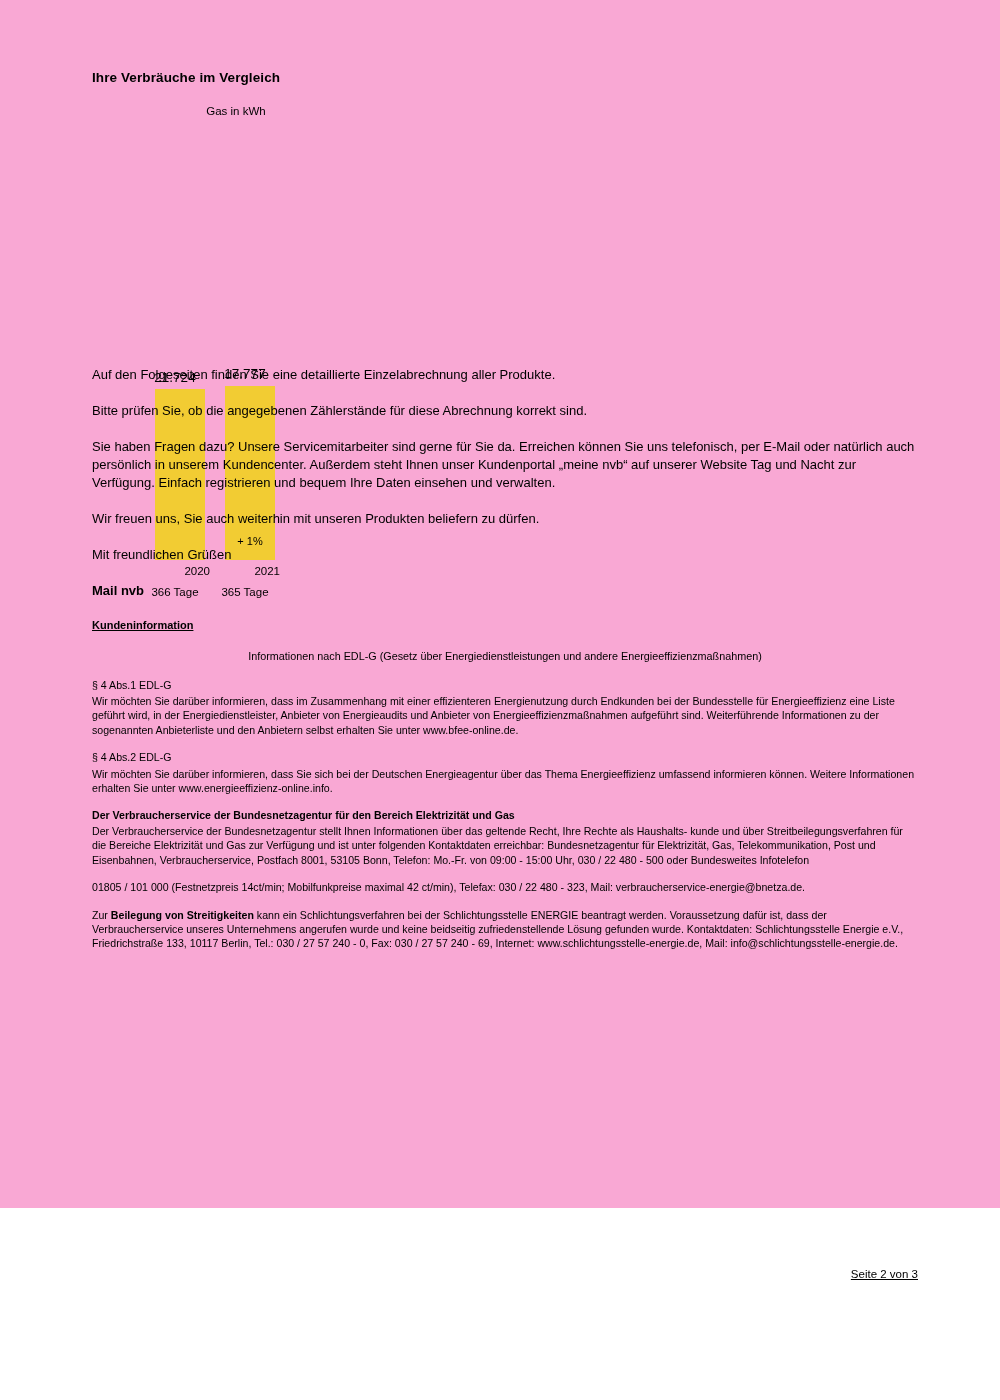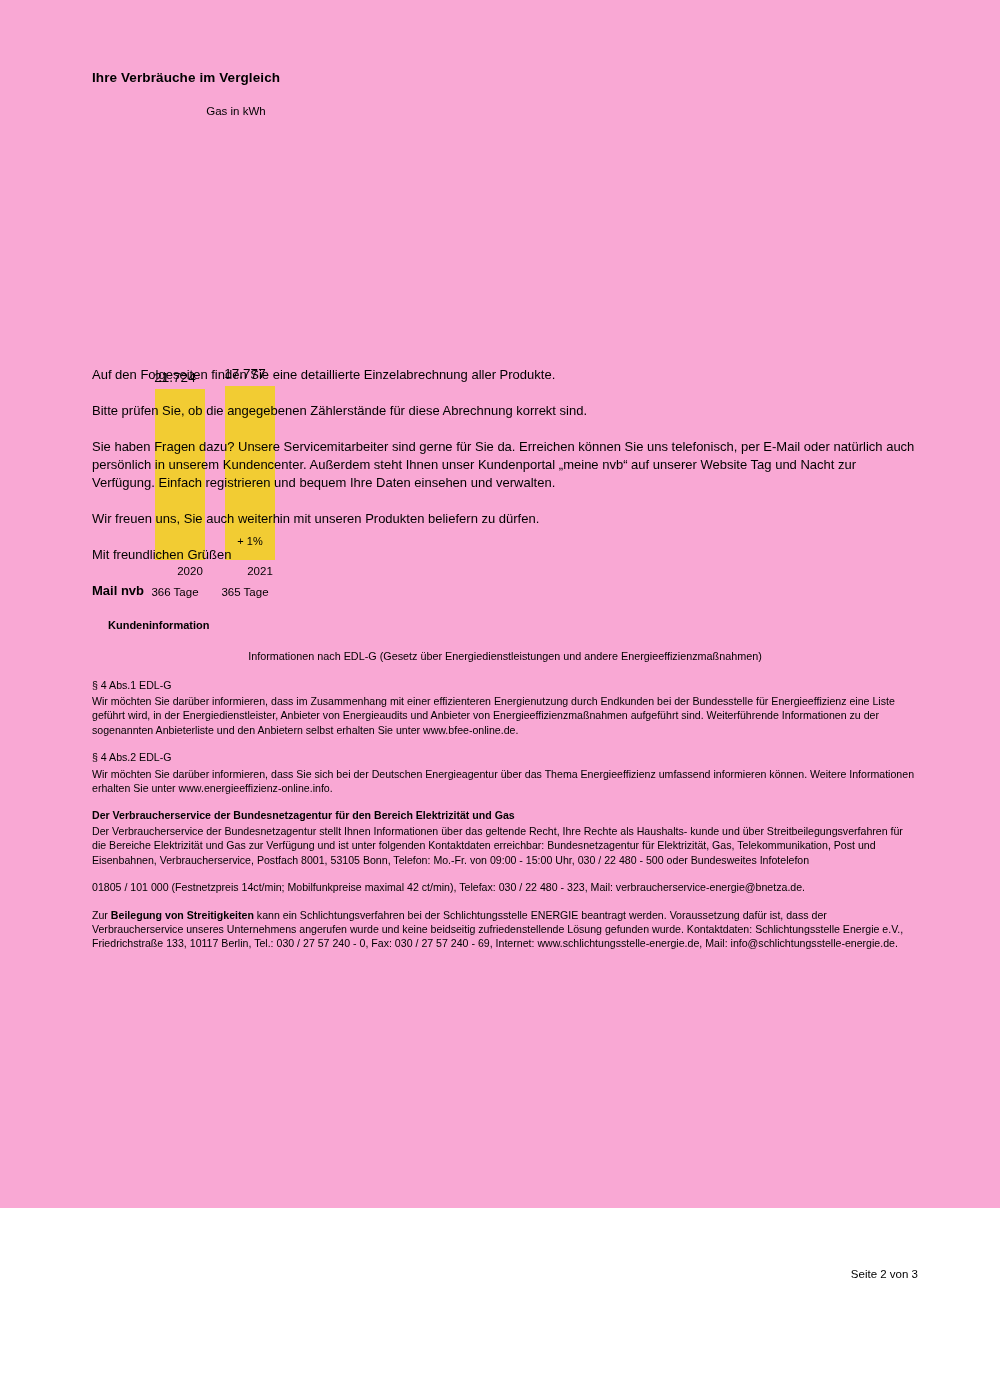--- a/index.html
+++ b/index.html
@@ -87,24 +87,24 @@
     width: 50px;
     bottom: 13px;
     text-align: center;
     font-size: 11px;
     color: #000;
     white-space: nowrap;
   }
 
   .bar-year {
     position: absolute;
-    left: 15px;
+    left: 0;
     top: 215px;
     width: 70px;
-    text-align: center;
+    text-align: right;
     font-size: 11.5px;
     white-space: nowrap;
   }
   .bar-days {
     position: absolute;
     left: 0;
     top: 236px;
     width: 70px;
     text-align: center;
     font-size: 11.5px;
@@ -132,21 +132,22 @@
   .kunden {
     position: absolute;
     left: 92px;
     top: 618px;
     width: 826px;
     font-size: 10.6px;
     line-height: 1.36;
   }
   .kunden .ki-head {
     font-weight: bold;
-    margin: 0 0 16px 16px;
+    text-decoration: underline;
+    margin: 0 0 16px 0;
     font-size: 11px;
   }
   .kunden .sub-head {
     font-weight: normal;
     margin: 0 0 14px 0;
     font-size: 10.8px;
     text-align: center;
   }
   .kunden .para {
     margin: 0 0 13px 0;
@@ -160,20 +161,21 @@
   }
   .kunden b { font-weight: bold; }
 
   
   .footer {
     position: absolute;
     right: 82px;
     top: 1268px;
     font-size: 11.5px;
     white-space: nowrap;
+    text-decoration: underline;
   }
 </style>
 </head>
 <body>
 
 <div class="page">
 
   <div class="section-title">Ihre Verbräuche im Vergleich</div>
 
   <div class="chart">

